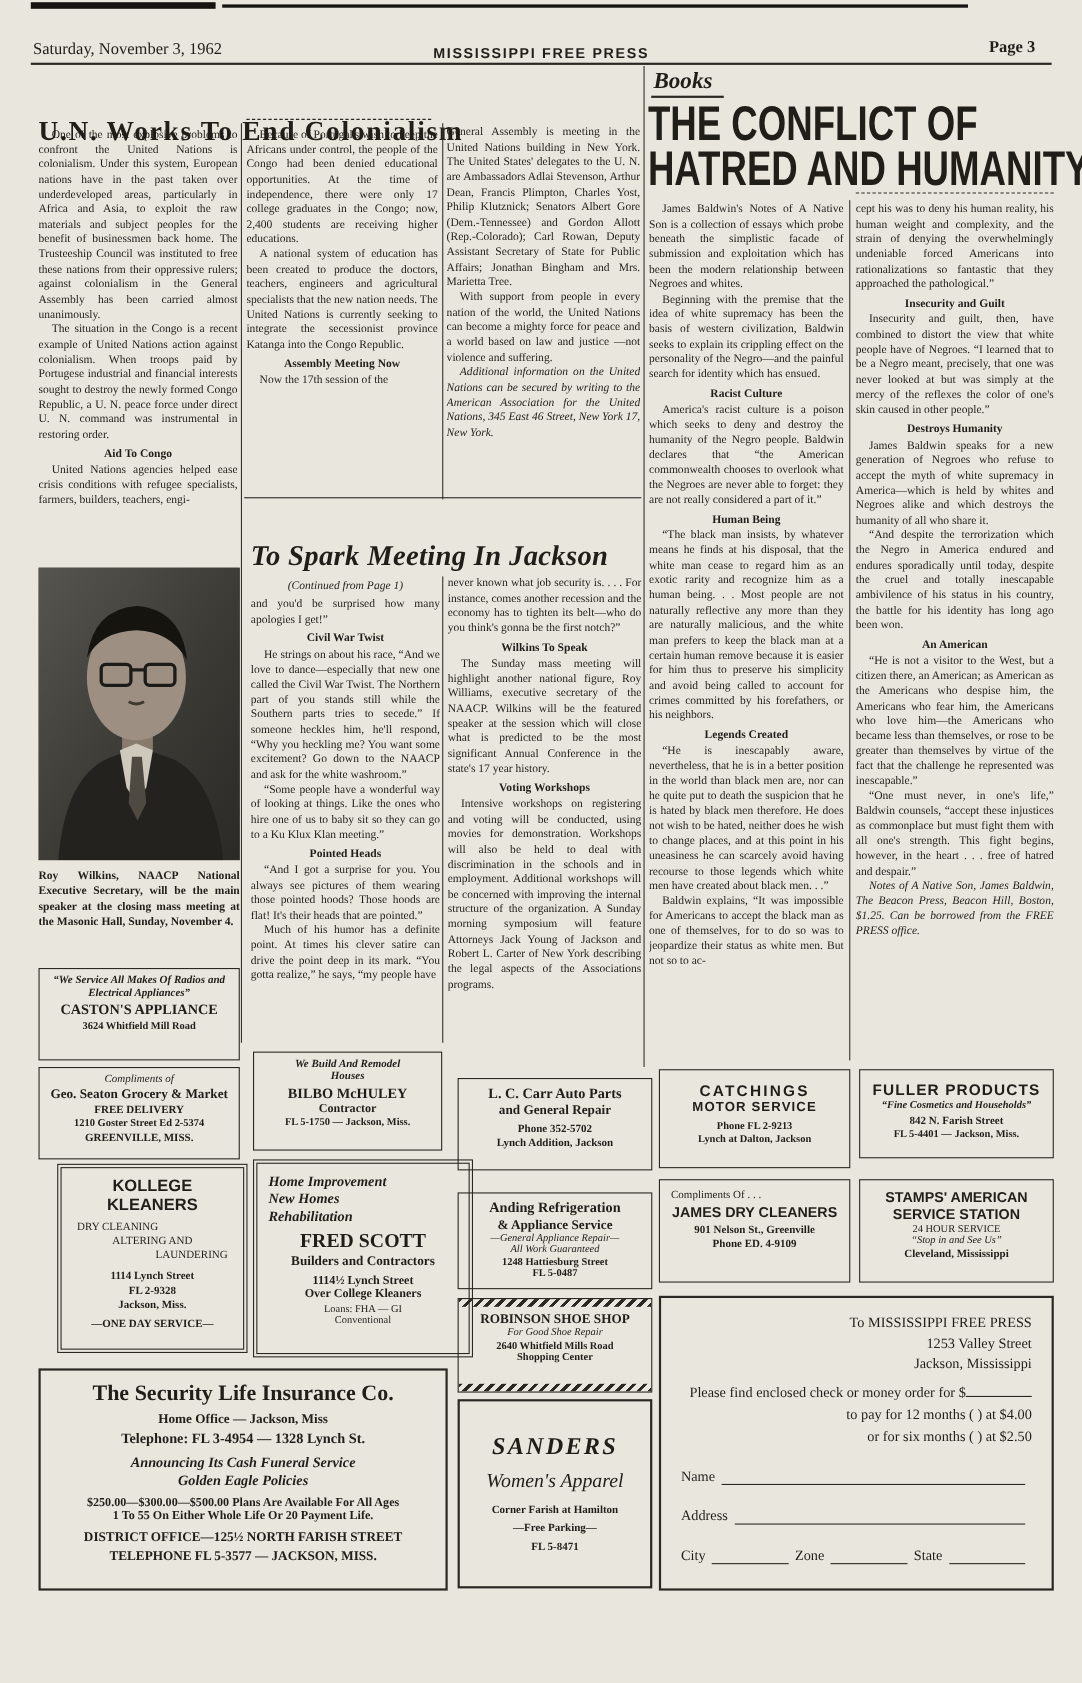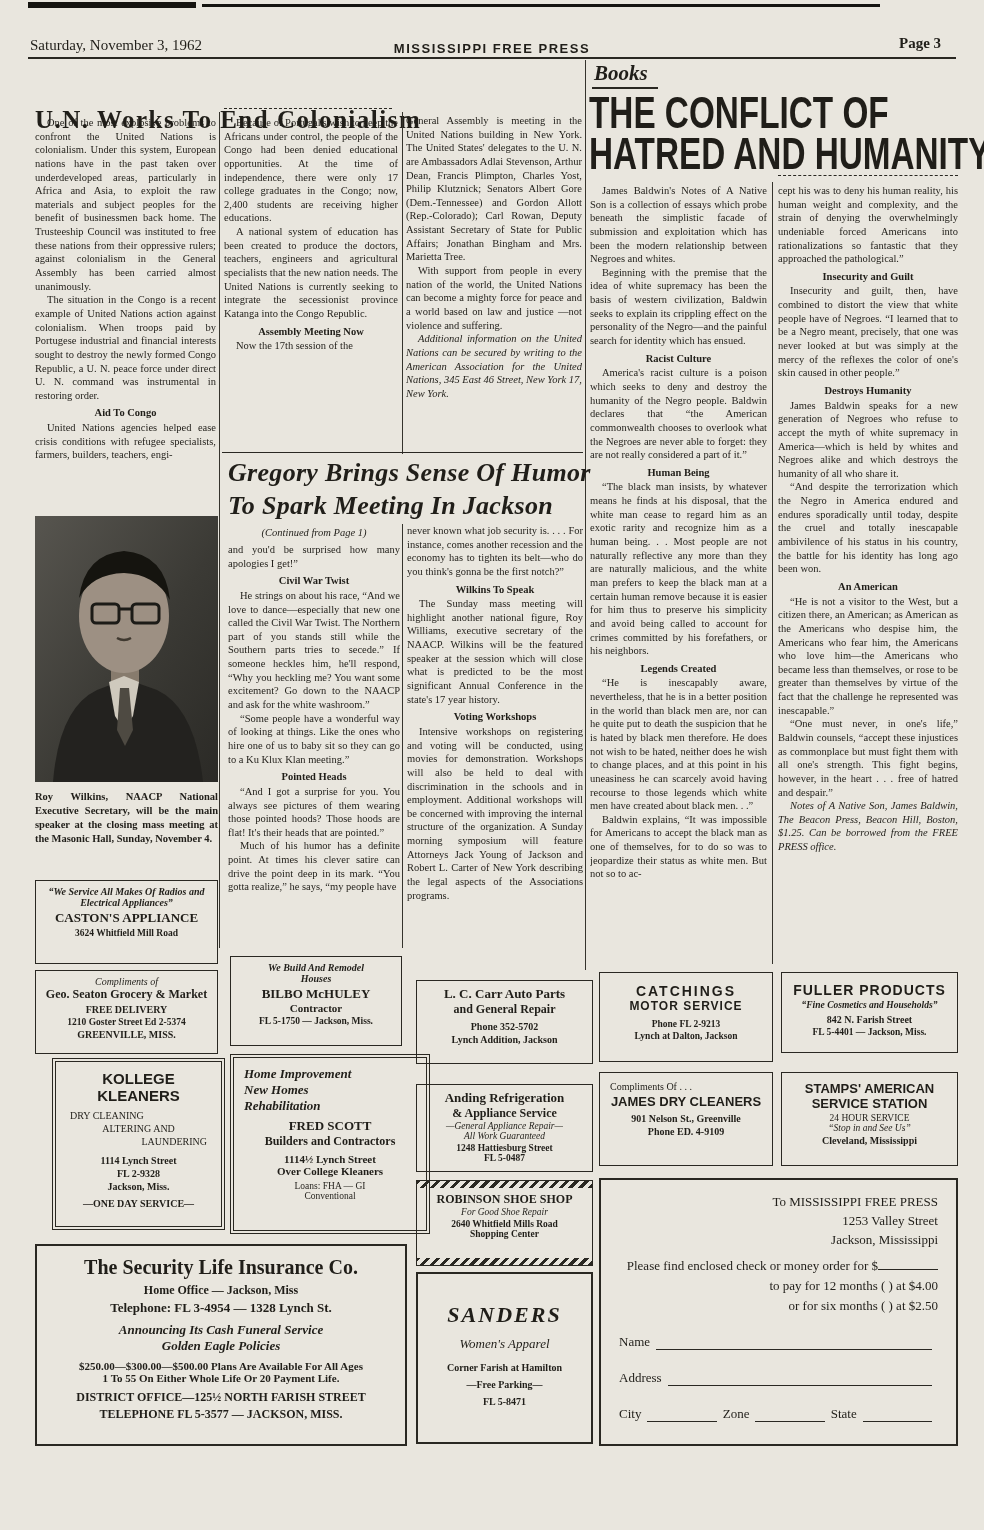--- a/index.html
+++ b/index.html
@@ -38,21 +38,21 @@
 
   
   .ad { position:absolute; border:1px solid #2a2822; text-align:center; overflow:hidden; padding:5px 4px; }
   .ad-double { border:4px double #2a2822; }
   .ad-thick { border:2px solid #2a2822; }
   .b { font-weight:bold; }
   .it { font-style:italic; }
   .sans { font-family:"Liberation Sans","DejaVu Sans",sans-serif; }
   .s9 { font-size:9.5px; }  .s10 { font-size:10px; } .s11 { font-size:11px; }
   .s12 { font-size:12px; }  .s13 { font-size:13px; } .s14 { font-size:14px; }
-  .s15 { font-size:15px; }  .s17 { font-size:13px; } .s20 { font-size:20px; } .s22 { font-size:22px;margin-top:10px; }
+  .s15 { font-size:15px; }  .s17 { font-size:18px; } .s20 { font-size:20px; } .s22 { font-size:22px;margin-top:10px; }
   .ls1 { letter-spacing:1px; } .ls2 { letter-spacing:2px; }
   .mt2 { margin-top:2px; } .mt4 { margin-top:4px; } .mt6 { margin-top:6px; } .mt8 { margin-top:8px; } .mt10 { margin-top:10px; }
   .ta-l { text-align:left; } .ta-r { text-align:right; } .ta-c { text-align:center; }
   .pl6 { padding-left:6px; } .pr6 { padding-right:6px; }
   .zigzag { position:absolute; left:0; right:0; height:7px; background:repeating-linear-gradient(-45deg,#2a2822 0 3px,transparent 3px 7px); }
   .zz-t { top:0; } .zz-b { bottom:0; }
 
   
   .sub-box { border:2px solid #2a2822; font-size:13px; padding:14px 18px; text-align:right; overflow:hidden; }
   .sub-line { margin-bottom:3px; }
@@ -123,21 +123,20 @@
       <div class="subhead">Destroys Humanity</div>
       <div class="para">James Baldwin speaks for a new generation of Negroes who refuse to accept the myth of white supremacy in America—which is held by whites and Negroes alike and which destroys the humanity of all who share it.</div>
       <div class="para">“And despite the terrorization which the Negro in America endured and endures sporadically until today, despite the cruel and totally inescapable ambivilence of his status in his country, the battle for his identity has long ago been won.</div>
       <div class="subhead">An American</div>
       <div class="para">“He is not a visitor to the West, but a citizen there, an American; as American as the Americans who despise him, the Americans who fear him, the Americans who love him—the Americans who became less than themselves, or rose to be greater than themselves by virtue of the fact that the challenge he represented was inescapable.”</div>
       <div class="para">“One must never, in one's life,” Baldwin counsels, “accept these injustices as commonplace but must fight them with all one's strength. This fight begins, however, in the heart . . . free of hatred and despair.”</div>
       <div class="para italic">Notes of A Native Son, James Baldwin, The Beacon Press, Beacon Hill, Boston, $1.25. Can be borrowed from the FREE PRESS office.</div>
     </div>
 
   <div class="abs rule-h" style="left:222px;top:452px;width:361px;height:1px"></div>
-  <div class="abs greg-headline" style="left:228px;top:458px">Gregory Brings Sense Of Humor</div>
   <div class="abs greg-headline" style="left:228px;top:491px">To Spark Meeting In Jackson</div>
   <div class="abs continued" style="left:228px;top:527px;width:172px">(Continued from Page 1)</div>
   <div class="abs col" style="left:228px;top:543px;width:172px;height:405px">
       <div class="para noindent">and you'd be surprised how many apologies I get!”</div>
       <div class="subhead">Civil War Twist</div>
       <div class="para">He strings on about his race, “And we love to dance—especially that new one called the Civil War Twist. The Northern part of you stands still while the Southern parts tries to secede.” If someone heckles him, he'll respond, “Why you heckling me? You want some excitement? Go down to the NAACP and ask for the white washroom.”</div>
       <div class="para">“Some people have a wonderful way of looking at things. Like the ones who hire one of us to baby sit so they can go to a Ku Klux Klan meeting.”</div>
       <div class="subhead">Pointed Heads</div>
       <div class="para">“And I got a surprise for you. You always see pictures of them wearing those pointed hoods? Those hoods are flat! It's their heads that are pointed.”</div>
       <div class="para">Much of his humor has a definite point. At times his clever satire can drive the point deep in its mark. “You gotta realize,” he says, “my people have</div>

